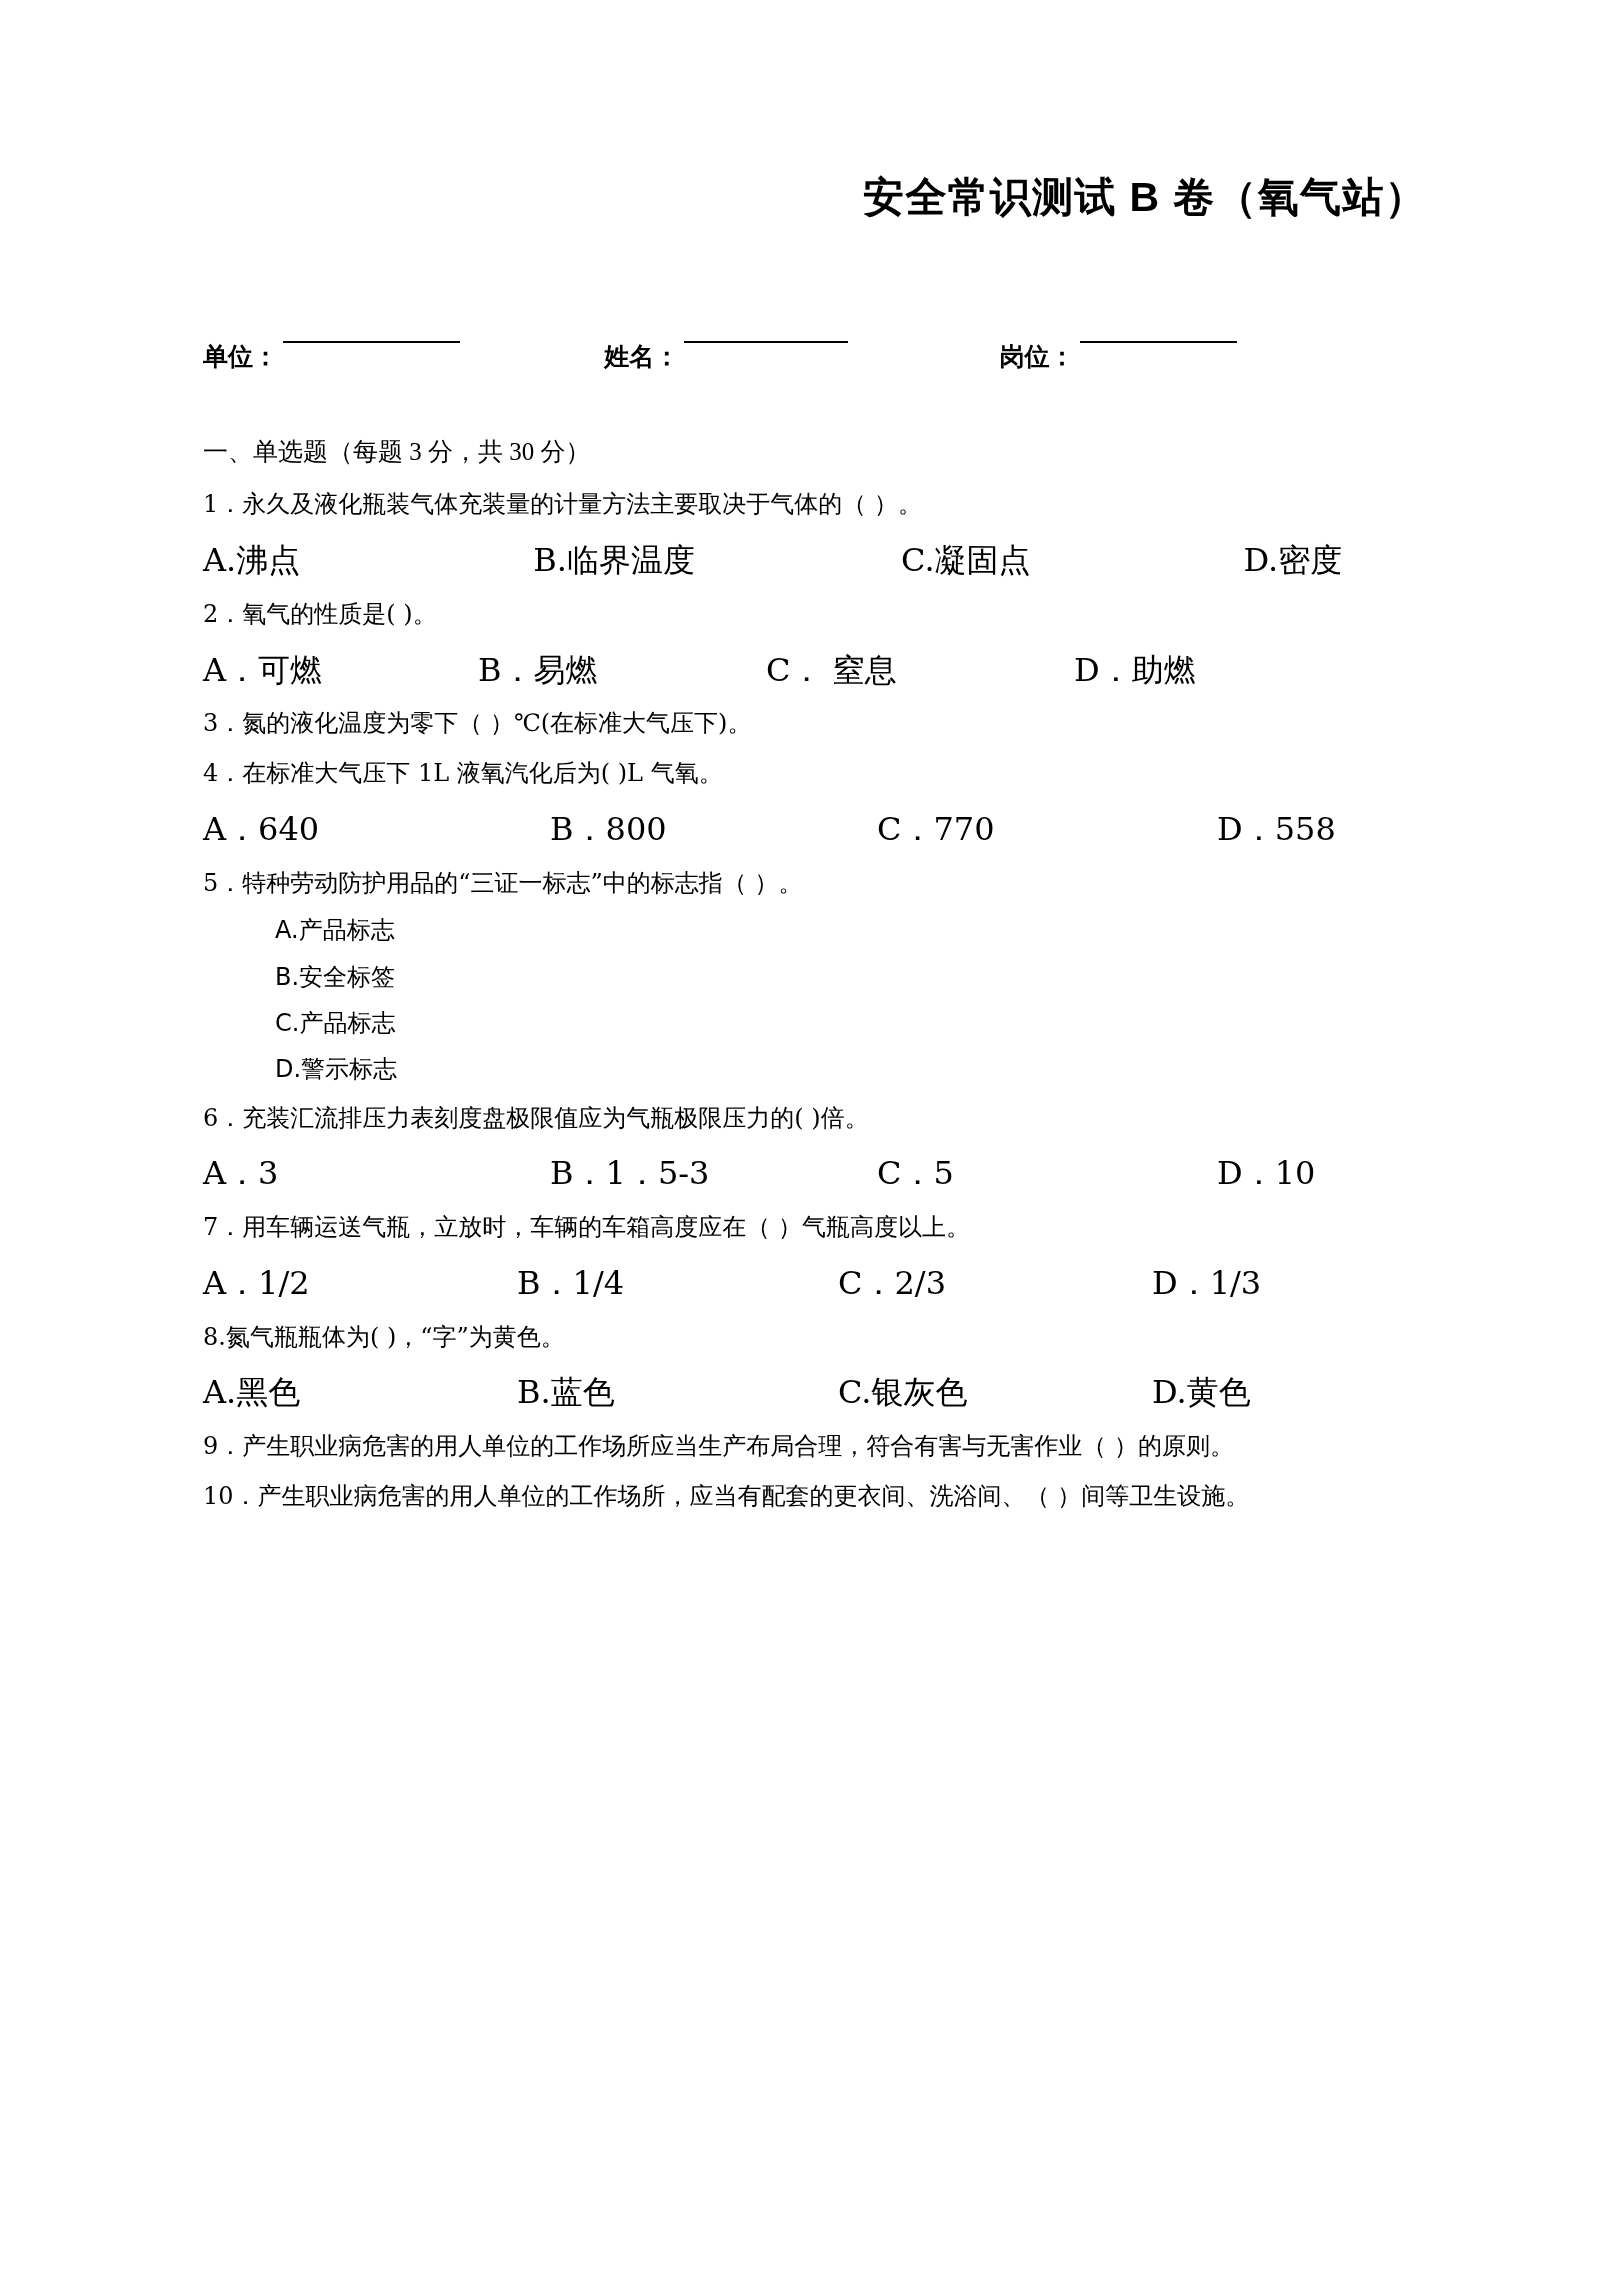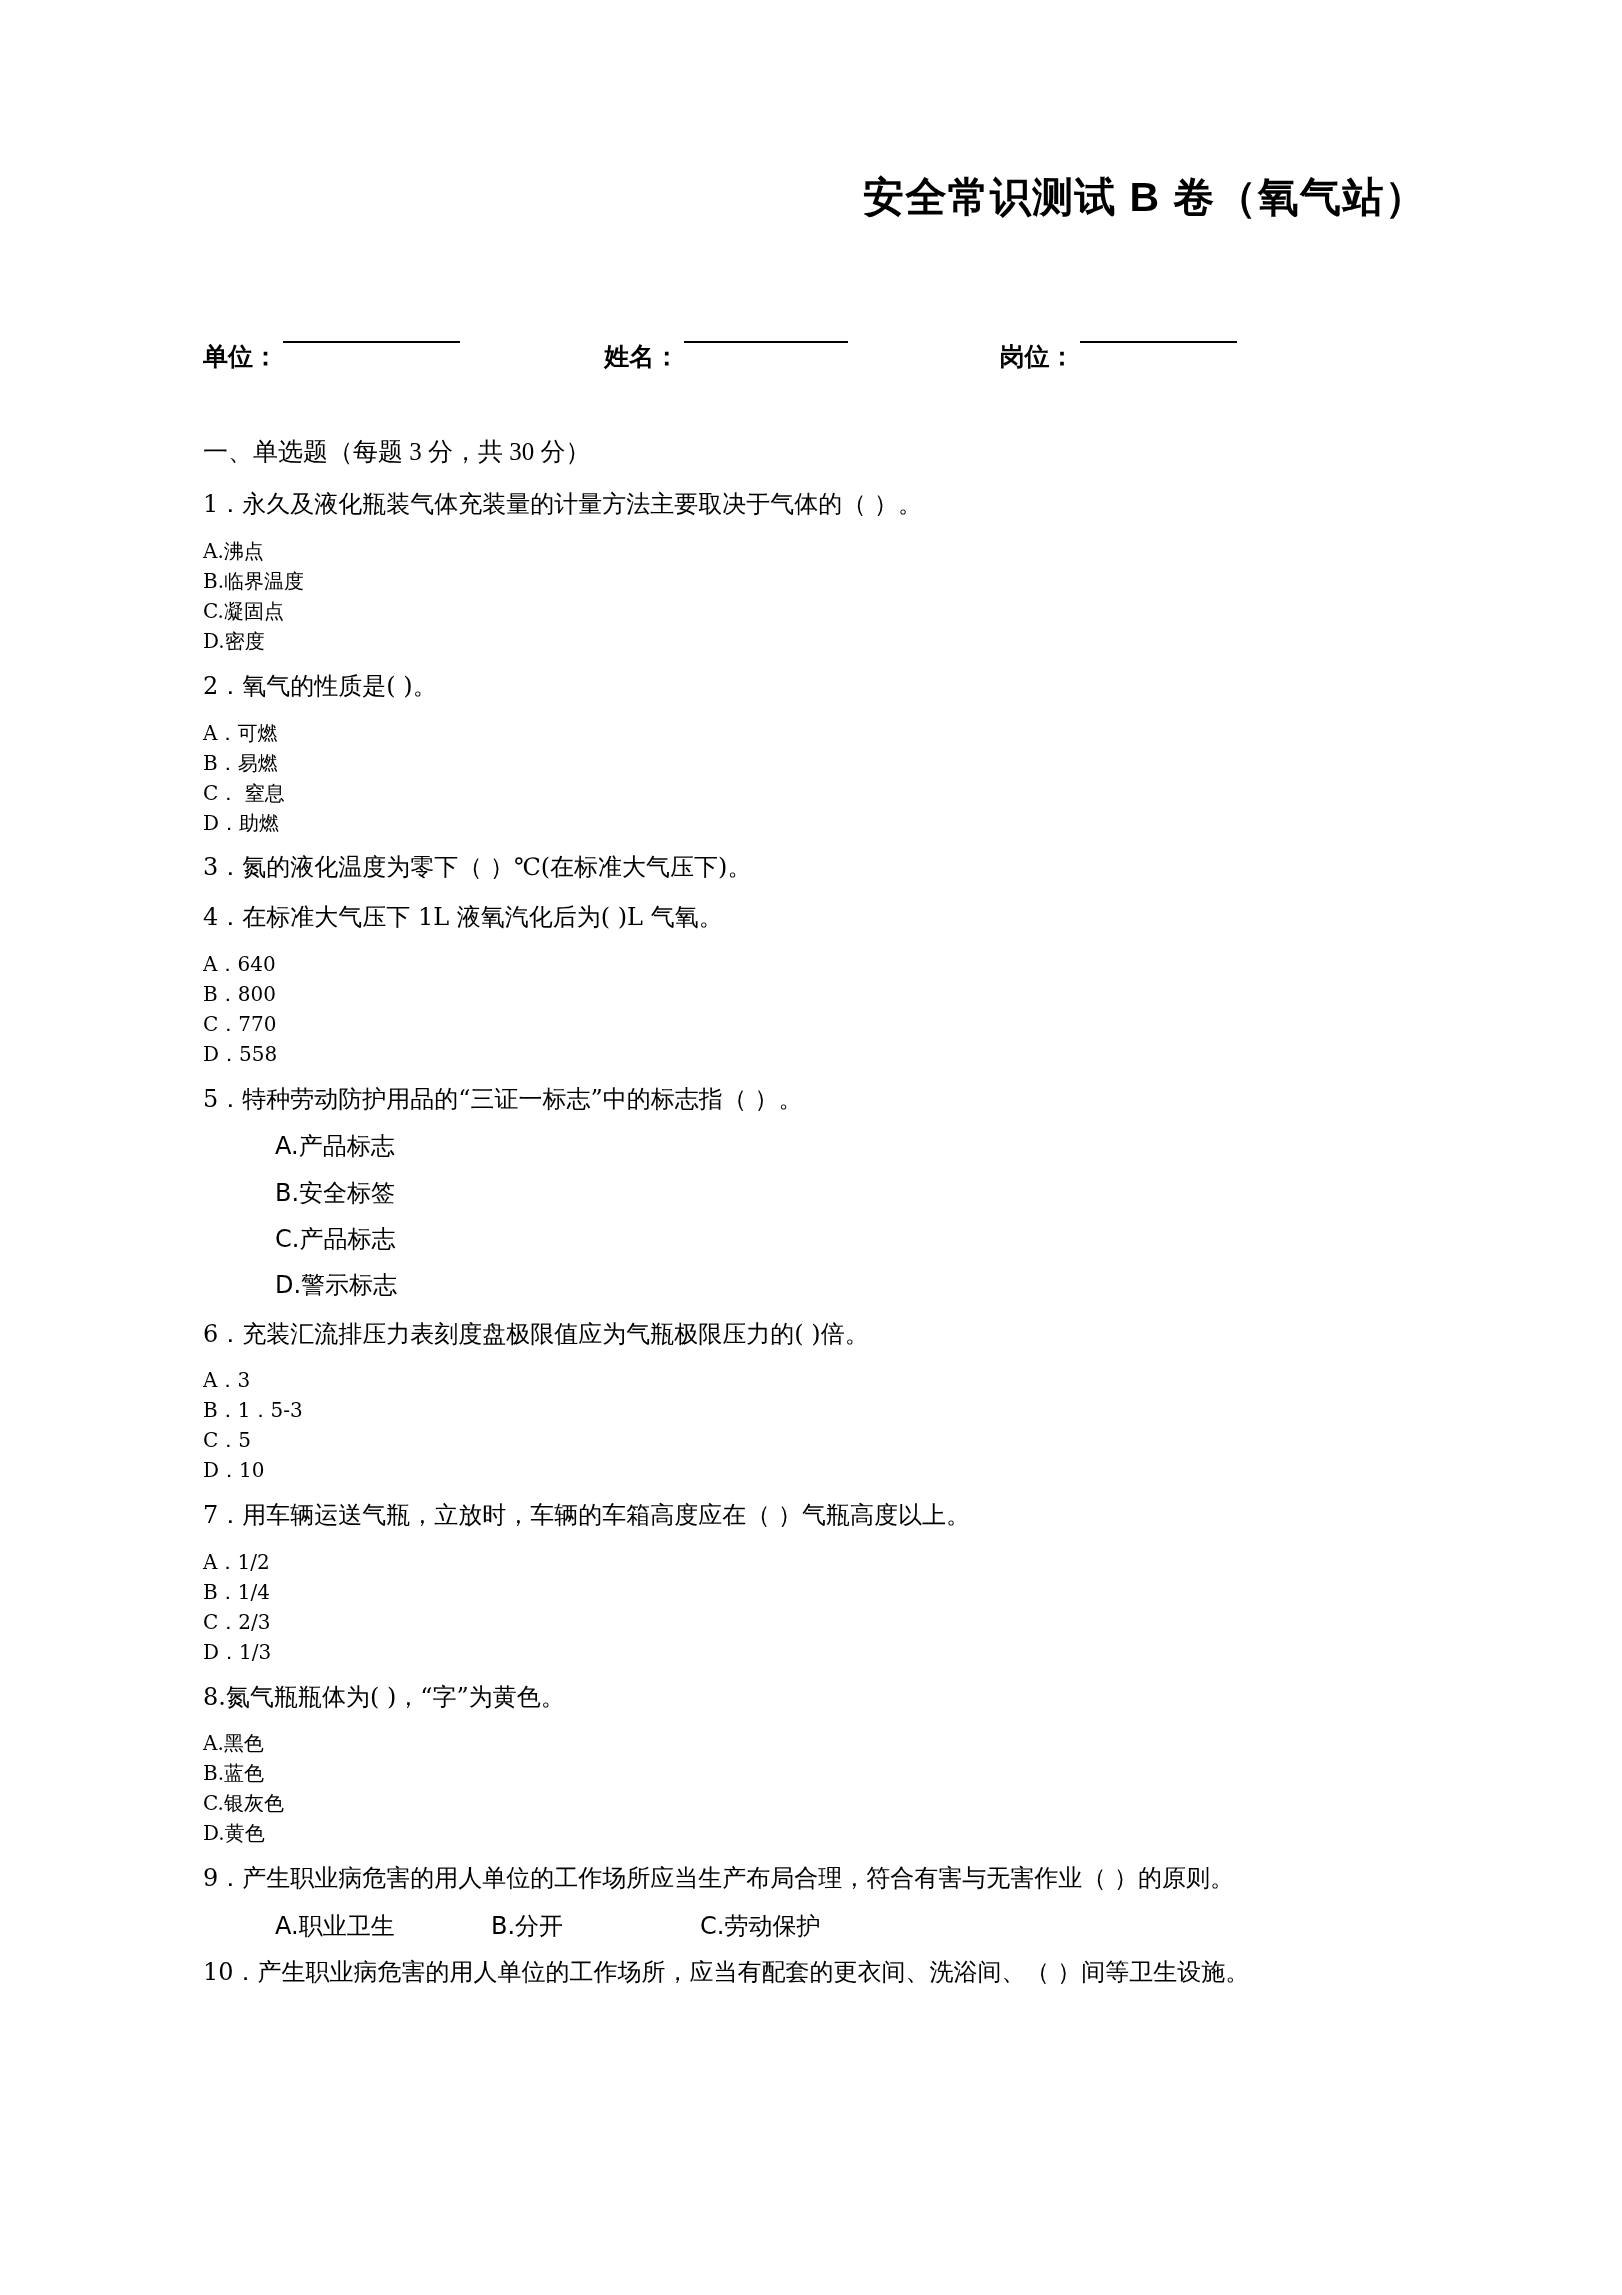--- a/index.html
+++ b/index.html
@@ -63,24 +63,23 @@
     font-weight: normal;
   }
   .q {
     font-size: 24px;
     line-height: 1.58;
     margin: 0 0 11.8px 0;
     text-align: justify;
   }
   .opts {
     display: flex;
-    font-size: 20px;
+    font-size: 32px;
     line-height: 1.5;
     margin: 0 0 11.8px 0;
-    flex-direction: column;
   }
   .opts > span { display: inline-block; }
   .opt-a { width: 353px; }
   .opt-b { width: 393px; }
   .opt-c { width: 366px; }
   .opt-d { width: 196px; }
 
   .opts-v2 .opt-a { width: 275px; }
   .opts-v2 .opt-b { width: 288px; }
   .opts-v2 .opt-c { width: 308px; }
@@ -193,22 +192,17 @@
 
   <div class="q">8.氮气瓶瓶体为(    )，“字”为黄色。</div>
   <div class="opts opts-v5">
     <span class="opt-a">A.黑色</span>
     <span class="opt-b">B.蓝色</span>
     <span class="opt-c">C.银灰色</span>
     <span class="opt-d">D.黄色</span>
   </div>
 
   <div class="q">9．产生职业病危害的用人单位的工作场所应当生产布局合理，符合有害与无害作业（    ）的原则。</div>
-  <div class="opts-inline-indent">
-    <span class="o1">A.职业卫生</span>
-    <span class="o2">B.分开</span>
-    <span>C.劳动保护</span>
-  </div>
 
   <div class="q">10．产生职业病危害的用人单位的工作场所，应当有配套的更衣间、洗浴间、（ ）间等卫生设施。</div>
 
 </div>
 
 
 </body></html>

